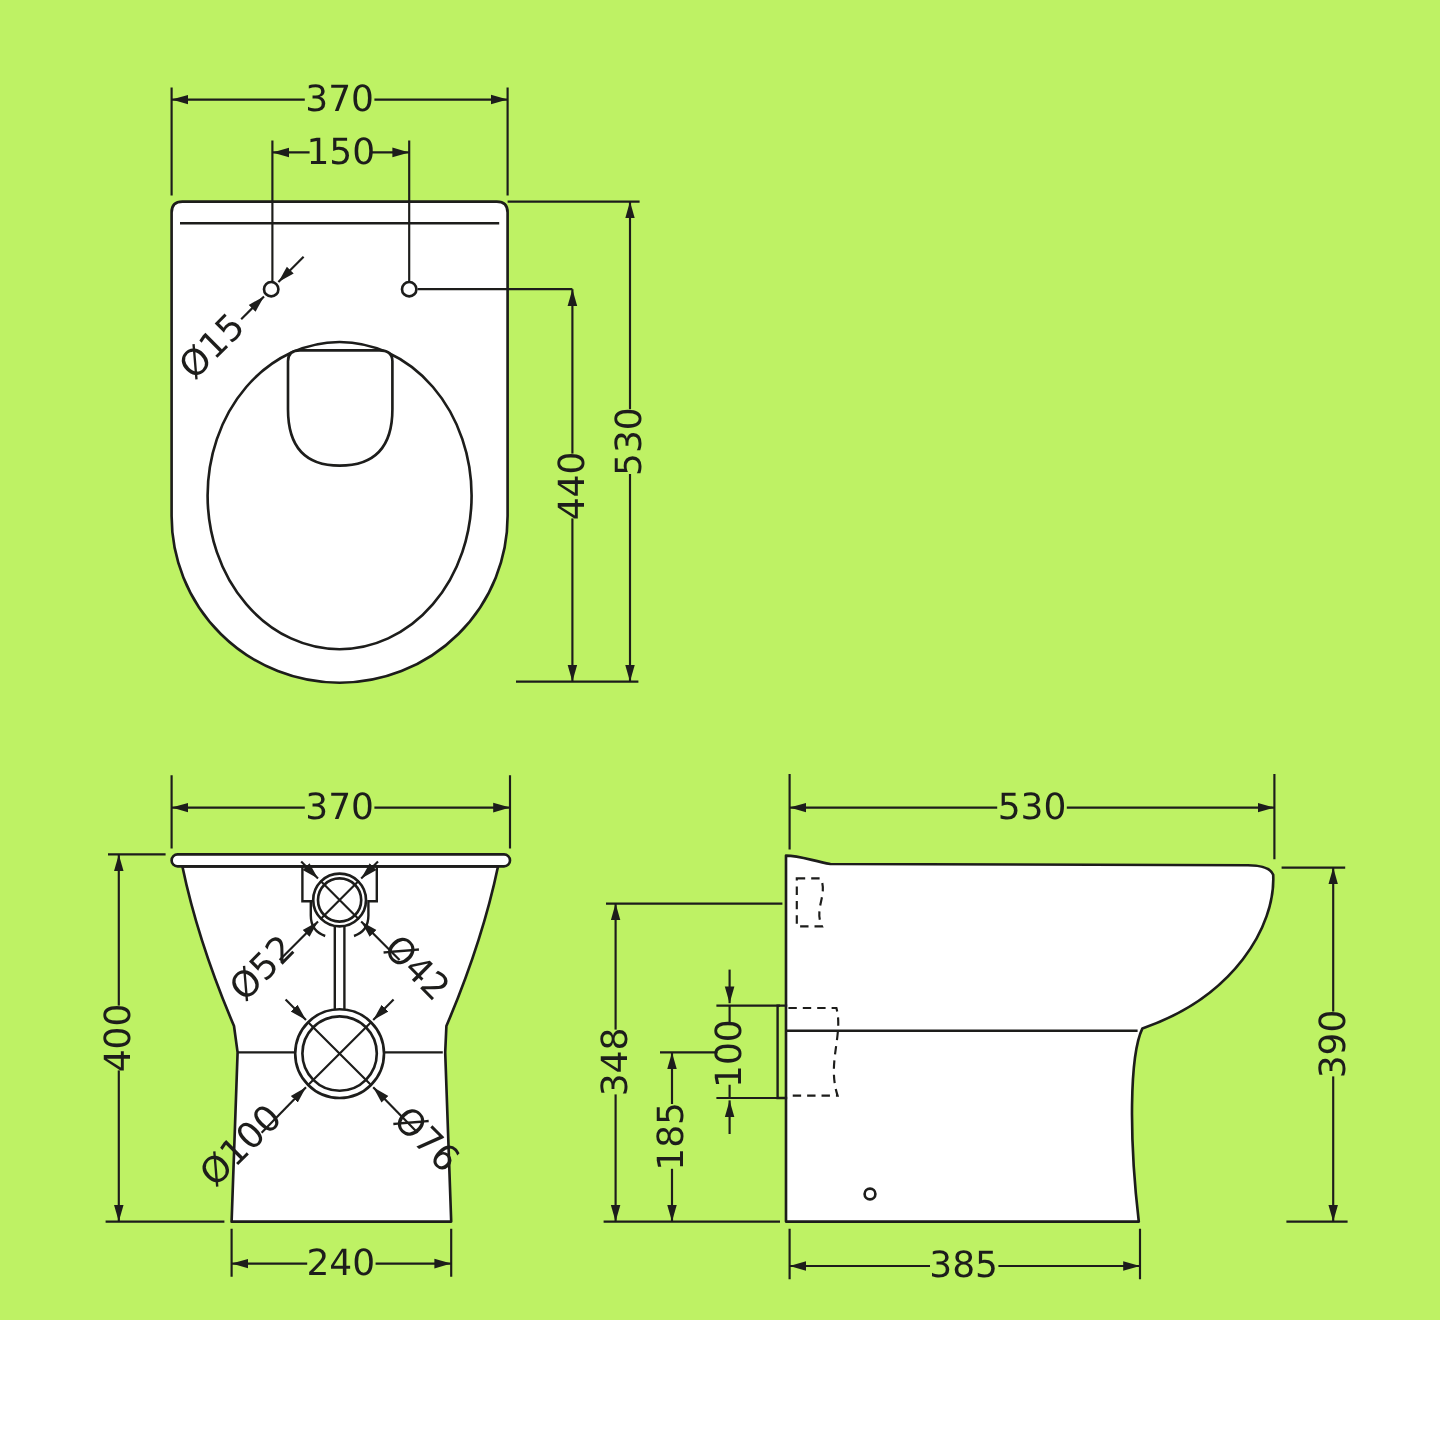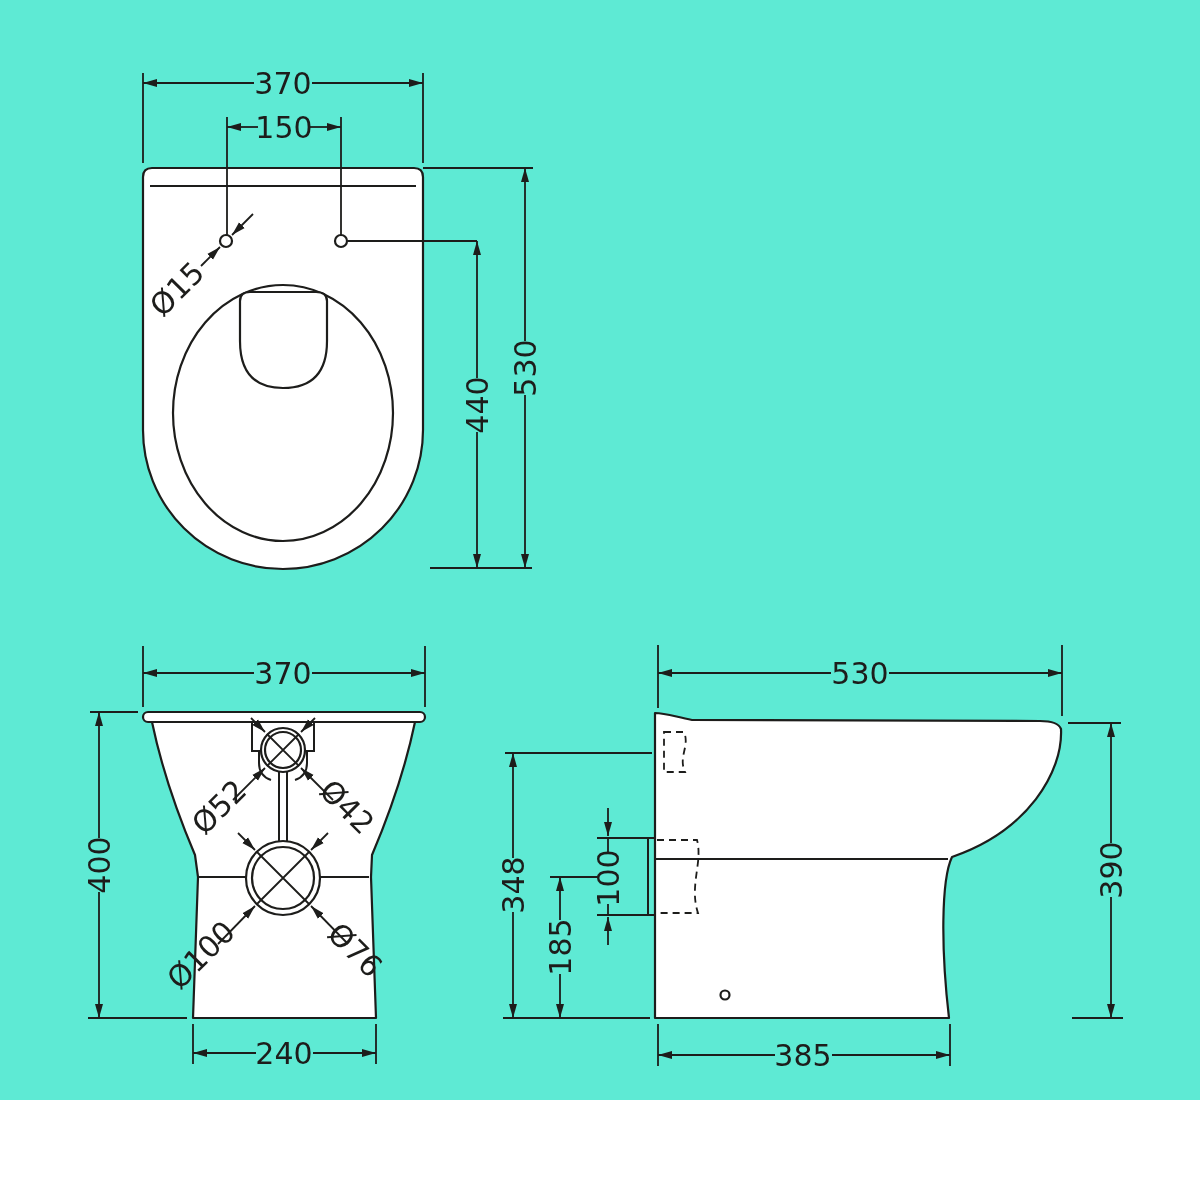--- a/index.html
+++ b/index.html
@@ -1,19 +1,19 @@
 <!DOCTYPE html>
 <html><head>
 <meta charset="utf-8">
 <style>
   html,body{margin:0;padding:0;}
   .page{
     position:relative;
     width:1200px;height:1100px;
-    background:#5eead4;
+    background:#bef264;
     font-family:"DejaVu Sans","Liberation Sans",sans-serif;
     overflow:hidden;
   }
   svg{position:absolute;left:0;top:0;}
   .outline{fill:#ffffff;stroke:#1d1d1b;stroke-width:2.2;stroke-linejoin:round;}
   .thin{fill:none;stroke:#1d1d1b;stroke-width:2;}
   .dim{fill:none;stroke:#1d1d1b;stroke-width:1.8;}
   .dashed{fill:none;stroke:#1d1d1b;stroke-width:1.8;stroke-dasharray:7 5;}
   .dimtext{fill:#1d1d1b;font-size:30px;text-anchor:middle;}
   .footer{

